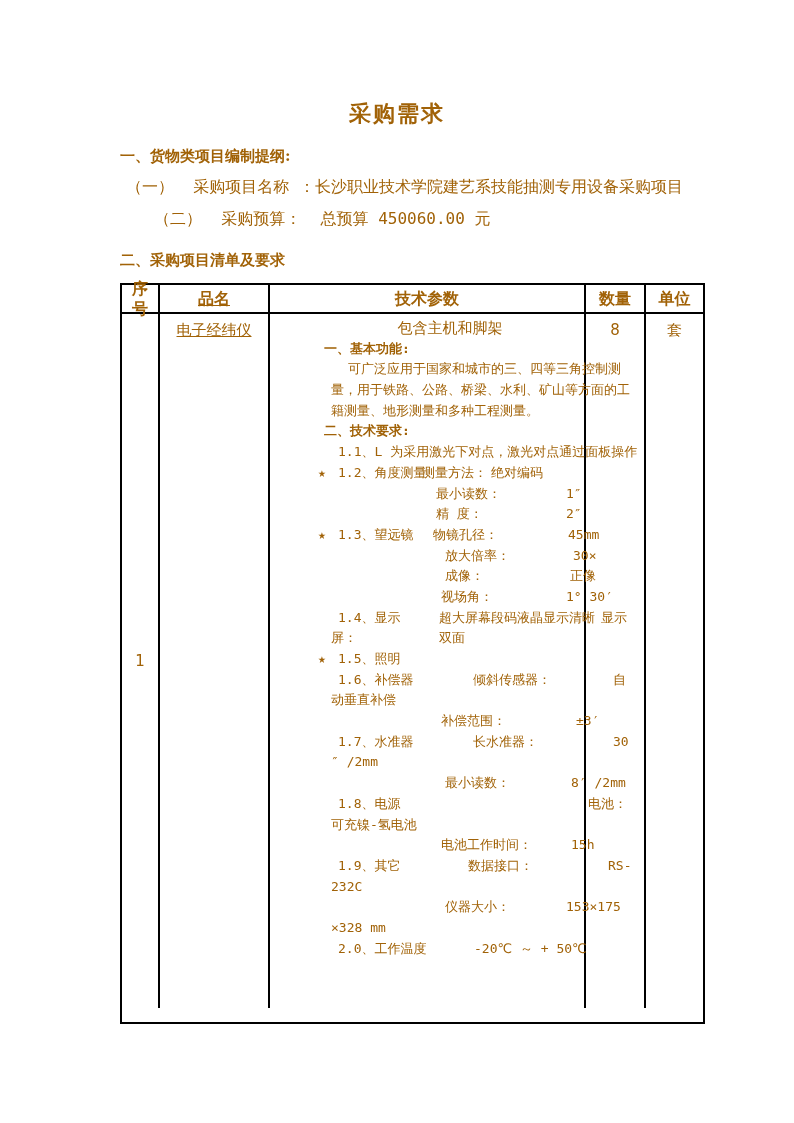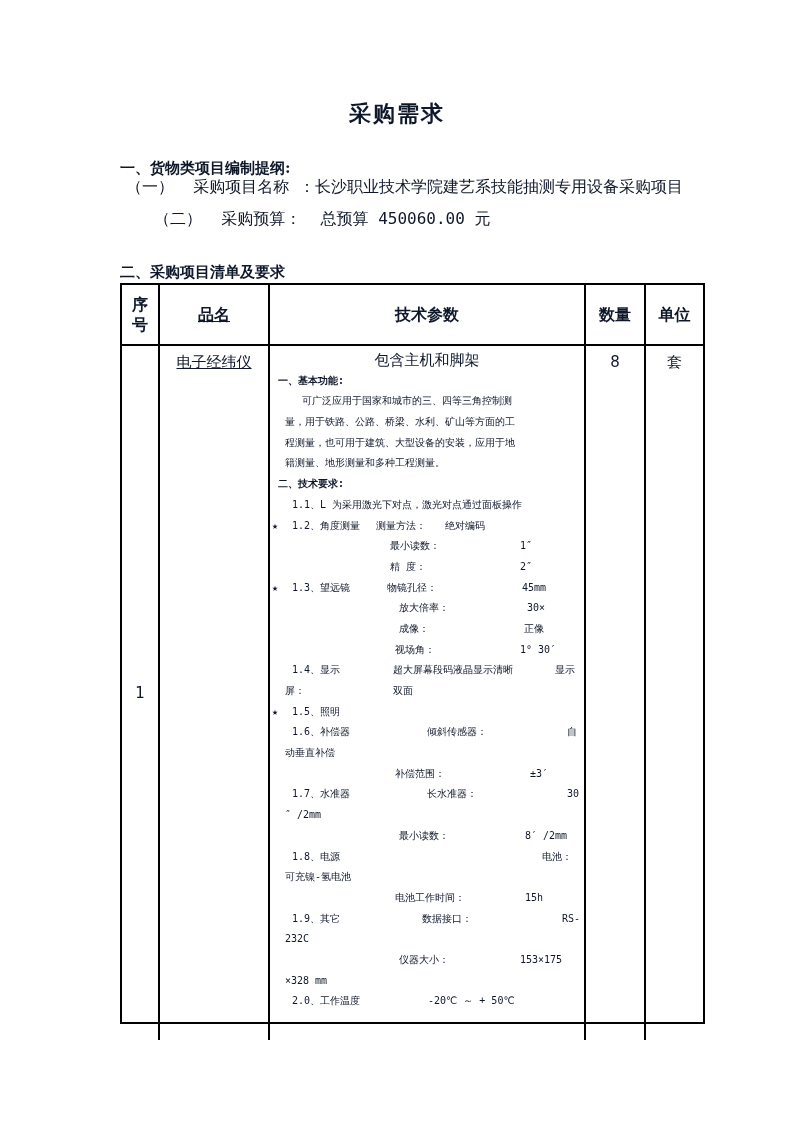--- a/index.html
+++ b/index.html
@@ -1,63 +1,62 @@
 <!DOCTYPE html>
 <html><head>
 <meta charset="utf-8">
 <style>
   html,body{margin:0;padding:0;background:#fff;}
   .page{
-    position:relative;width:794px;height:1123px;background:#ffffff;color:#0f172a;
+    position:relative;width:794px;height:1123px;background:#ffffff;color:#a16207;
     font-family:"DejaVu Sans", sans-serif;overflow:hidden;
   }
   .doc-title{
     position:absolute;top:99px;left:0;width:100%;text-align:center;
     font-size:22px;font-weight:bold;letter-spacing:2px;
     font-family:"DejaVu Serif", serif;
   }
   .sec-heading{
     position:absolute;left:120px;font-size:15px;font-weight:bold;white-space:pre;
     font-family:"DejaVu Serif", serif;
-    margin-top:12px;
   }
   .h-s1{top:147px;}
   .h-s2{top:251px;}
   .sec-item{
     position:absolute;left:126px;font-size:16px;white-space:pre;
     font-family:"DejaVu Sans Mono","DejaVu Sans", sans-serif;
   }
   .it-1{top:177px;}
   .it-2{top:209px;margin-left:28px;}
 
   .tbl{
     position:absolute;left:120px;top:283px;width:585px;height:741px;
     border:2px solid #000;box-sizing:border-box;
   }
   .trow{display:flex;width:100%;box-sizing:border-box;}
-  .thead{height:61px;border-bottom:2px solid #000;}
+  .thead{height:29px;border-bottom:2px solid #000;}
   .tbody{height:694px;}
   .cell{box-sizing:border-box;border-right:2px solid #000;}
   .cell:last-child{border-right:none;}
   .c1{width:38px;}
   .c2{width:110px;text-decoration:underline;}
-  .c3{width:316px;}
+  .c3{width:316px;padding-left:46px;}
   .c4{width:60px;}
   .c5{width:57px;}
   .hc{
     display:flex;align-items:center;justify-content:center;text-align:center;
     font-weight:bold;font-size:16px;line-height:1.2;padding:0 6px;
   }
   .bc-mid{display:flex;align-items:center;justify-content:center;font-size:15px;}
   .bc-top{text-align:center;padding-top:7px;font-size:15px;}
   .spec{
     position:relative;padding-top:4px;
     font-family:"DejaVu Sans Mono","DejaVu Sans", sans-serif;
   }
-  .sl{position:relative;height:20.7px;line-height:20.7px;font-size:10px;text-align:center;}
+  .sl{position:relative;height:20.7px;line-height:20.7px;font-size:13px;text-align:center;}
   .sl.center{text-align:center;font-size:15px;font-weight:normal;}
   .sl.b{font-weight:bold;}
   .seg{position:absolute;top:0;white-space:pre;}
 </style>
 </head>
 <body>
 
 <div class="page">
 
   <div class="doc-title">采购需求</div>
@@ -87,23 +86,20 @@
         <div class="sl b">
             <span class="seg" style="left:8px">一、基本功能:</span>
           </div>
         <div class="sl">
             <span class="seg" style="left:32px">可广泛应用于国家和城市的三、四等三角控制测</span>
           </div>
         <div class="sl">
             <span class="seg" style="left:15px">量，用于铁路、公路、桥梁、水利、矿山等方面的工</span>
           </div>
         <div class="sl">
-            <span class="seg" style="left:15px">程测量，也可用于建筑、大型设备的安装，应用于地</span>
-          </div>
-        <div class="sl">
             <span class="seg" style="left:15px">籍测量、地形测量和多种工程测量。</span>
           </div>
         <div class="sl b">
             <span class="seg" style="left:8px">二、技术要求:</span>
           </div>
         <div class="sl">
             <span class="seg" style="left:22px">1.1、L 为采用激光下对点，激光对点通过面板操作</span>
           </div>
 
         <div class="sl">

